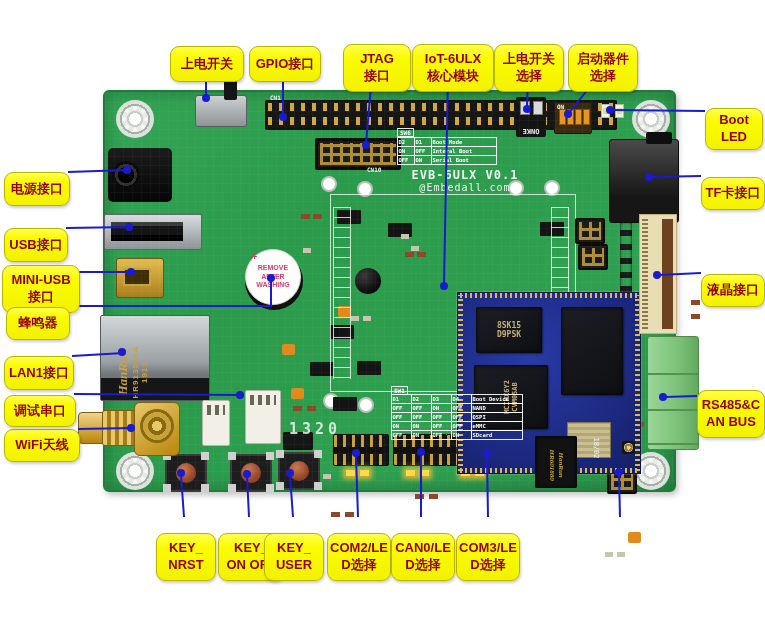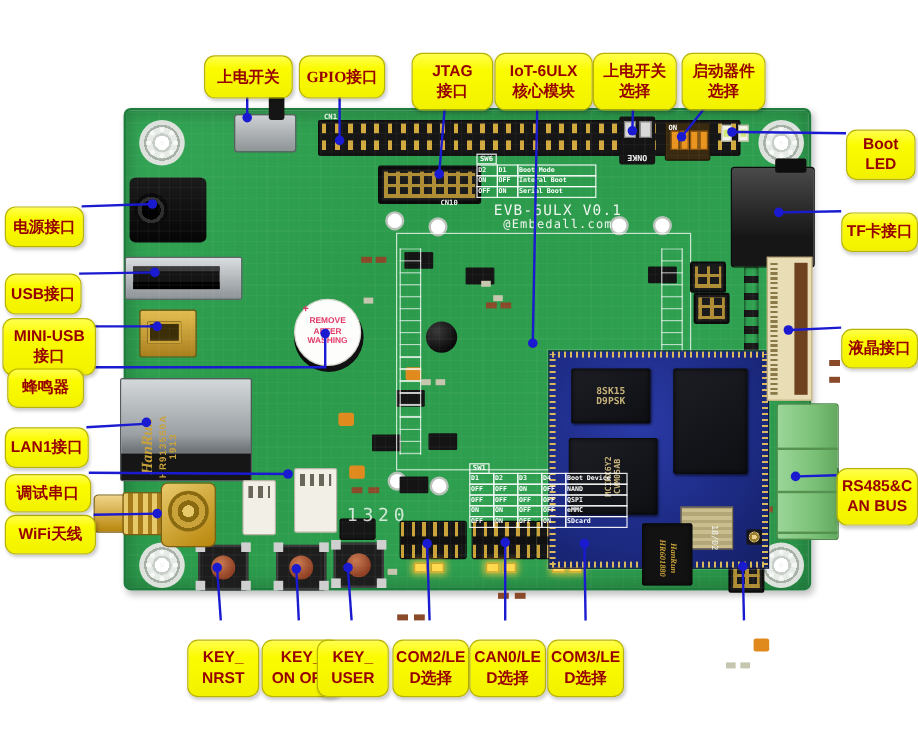--- a/index.html
+++ b/index.html
@@ -214,21 +214,21 @@
         <div class="silk-cell" style="width:14px;">OFF</div>
         <div class="silk-cell" style="width:62px;">Interal Boot</div>
       </div>
       <div class="silk-row">
         <div class="silk-cell" style="width:14px;">OFF</div>
         <div class="silk-cell" style="width:14px;">ON</div>
         <div class="silk-cell" style="width:62px;">Serial Boot</div>
       </div>
     </div>
 
-    <div class="silk-text" style="left:270px;top:76px;width:180px;text-align:center;font-size:12px;font-weight:normal;letter-spacing:1px;">EVB-6ULX V0.1</div>
+    <div class="silk-text" style="left:270px;top:76px;width:180px;text-align:center;font-size:12px;font-weight:bold;letter-spacing:1px;">EVB-6ULX V0.1</div>
     <div class="silk-text" style="left:270px;top:90px;width:180px;text-align:center;font-size:10px;letter-spacing:1px;">@Embedall.com</div>
 
     <div class="silk-strip" style="left:228px;top:115px;height:172px;"></div>
     <div class="silk-strip" style="left:446px;top:115px;height:172px;"></div>
     <div style="position:absolute;left:225px;top:102px;width:244px;height:196px;border:1px solid rgba(255,255,255,.75);"></div>
 
     <div class="pjack" style="left:3px;top:56px;"></div>
     <div class="usba" style="left:-1px;top:122px;"></div>
     <div class="musb" style="left:11px;top:166px;"></div>
 
@@ -252,21 +252,21 @@
         <div class="barrel"></div>
         <div class="mount"></div>
     </div>
 
     <div class="wconn" style="left:97px;top:308px;width:26px;height:44px;">
         <div class="slot"></div>
       </div>
     <div class="wconn" style="left:140px;top:298px;width:34px;height:52px;">
         <div class="slot"></div>
       </div>
-    <div class="silk-text" style="left:184px;top:328px;font-size:15px;letter-spacing:4px;opacity:.85;">1320</div>
+    <div class="silk-text" style="left:184px;top:328px;font-size:15px;letter-spacing:4px;opacity:.85;font-weight:bold;">1320</div>
 
     <div class="module">
       <div class="cast" style="left:2px;right:2px;top:0;height:5px;"></div>
       <div class="cast" style="left:2px;right:2px;bottom:0;height:5px;"></div>
       <div class="castv" style="top:2px;bottom:2px;left:0;width:5px;"></div>
       <div class="castv" style="top:2px;bottom:2px;right:0;width:5px;"></div>
       <div class="chip" style="left:18px;top:14px;width:66px;height:46px;font:bold 8px 'DejaVu Sans Mono',monospace;">
         <span>8SK15
 D9PSK</span>
       </div>
@@ -404,21 +404,21 @@
       <circle cx="247" cy="474" r="4"></circle>
         <circle cx="290" cy="473" r="4"></circle>
         <circle cx="356" cy="453" r="4"></circle>
       <circle cx="421" cy="452" r="4"></circle>
         <circle cx="487" cy="453" r="4"></circle>
         <circle cx="619" cy="472" r="4"></circle>
     </g>
   </svg>
 
   <div class="label" style="left:170px;top:30px;width:72px;height:34px;">上电开关</div>
-  <div class="label" style="left:249px;top:30px;width:70px;height:34px;font-family:Liberation Serif, serif;">GPIO接口</div>
+  <div class="label" style="left:249px;top:30px;width:70px;height:34px;">GPIO接口</div>
   <div class="label" style="left:343px;top:28px;width:66px;height:46px;">JTAG
 接口</div>
   <div class="label" style="left:412px;top:28px;width:80px;height:46px;">IoT-6ULX
 核心模块</div>
   <div class="label" style="left:494px;top:28px;width:68px;height:46px;">上电开关
 选择</div>
   <div class="label" style="left:568px;top:28px;width:68px;height:46px;">启动器件
 选择</div>
 
   <div class="label" style="left:705px;top:92px;width:56px;height:40px;">Boot

